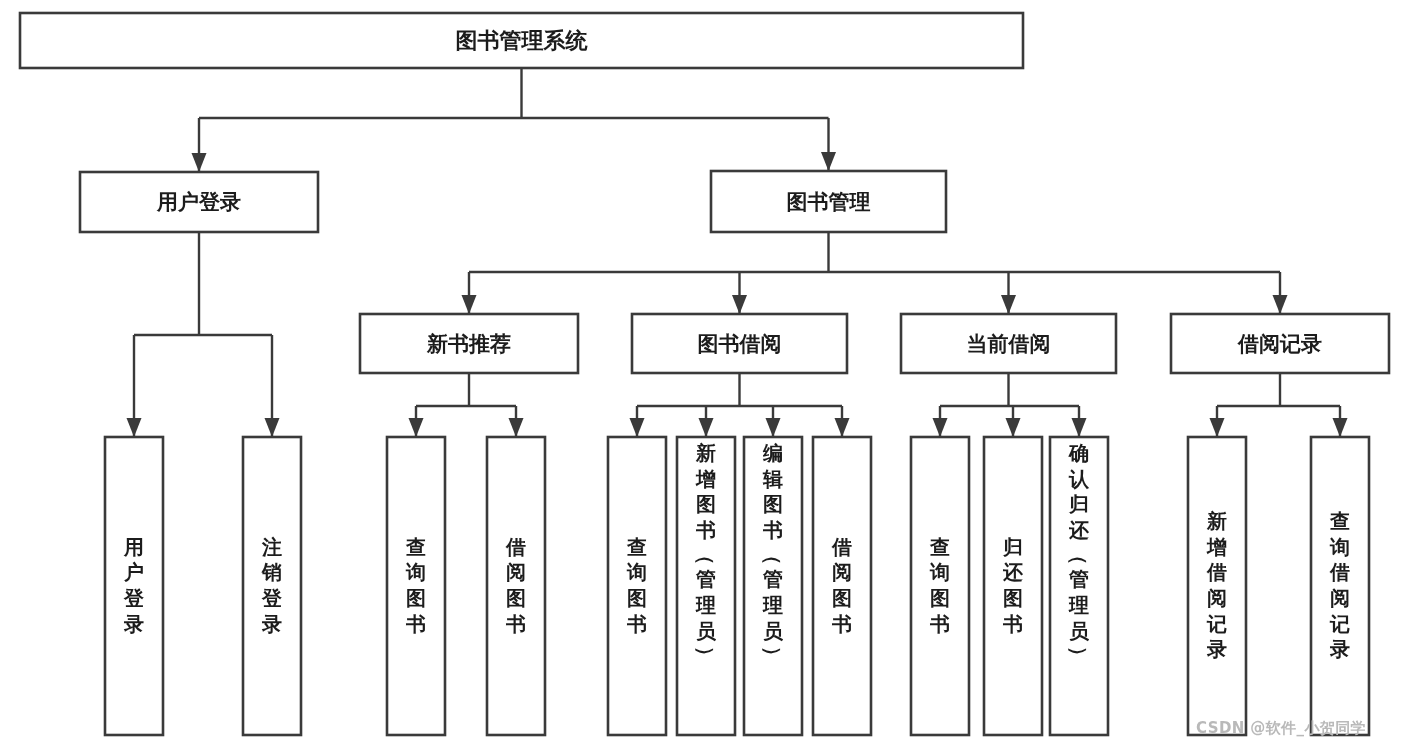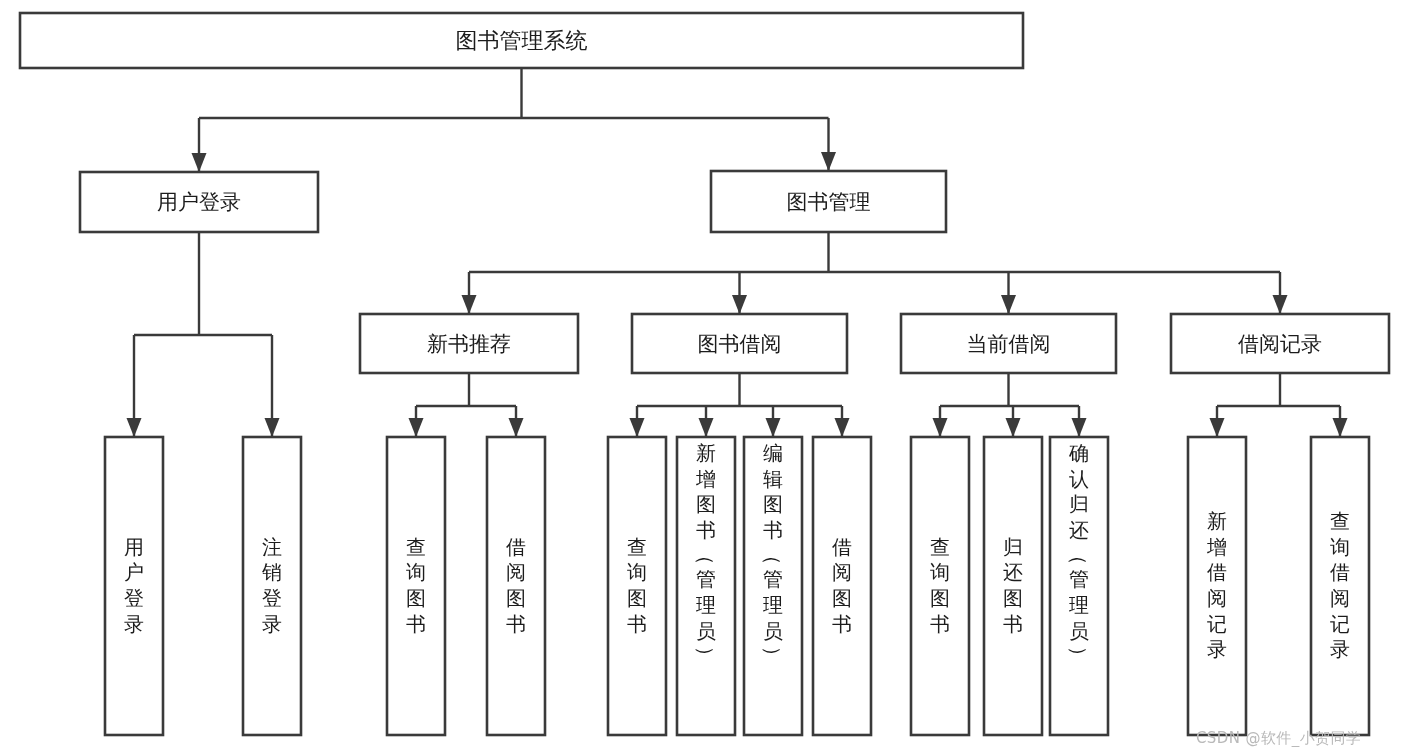--- a/index.html
+++ b/index.html
@@ -12,20 +12,21 @@
     width: 1405px;
     height: 747px;
     font-family: "DejaVu Sans", "Liberation Sans", sans-serif;
     overflow: hidden;
   }
   #diagram-root {
     position: relative;
     width: 1117px;
     height: 747px;
     background: #ffffff;
+    font-weight: bold;
   }
   svg.diagram-canvas {
     position: absolute;
     left: 0;
     top: 0;
     width: 1405px;
     height: 747px;
     display: block;
   }
   .node-box {
@@ -313,15 +314,15 @@
       <div class="vtext-wrap center" style="left: 1311px; top: 437px; width: 58px; height: 298px;">
         <span class="vchar">查</span>
         <span class="vchar">询</span>
         <span class="vchar">借</span>
         <span class="vchar">阅</span>
         <span class="vchar">记</span>
         <span class="vchar">录</span>
       </div>
     </div>
 
-  <div class="watermark" style="left: 1196px; top: 719px; margin-top: 10px;">CSDN @软件_小贺同学</div>
+  <div class="watermark" style="left: 1196px; top: 719px;">CSDN @软件_小贺同学</div>
 
 </div>
 
 </body></html>

